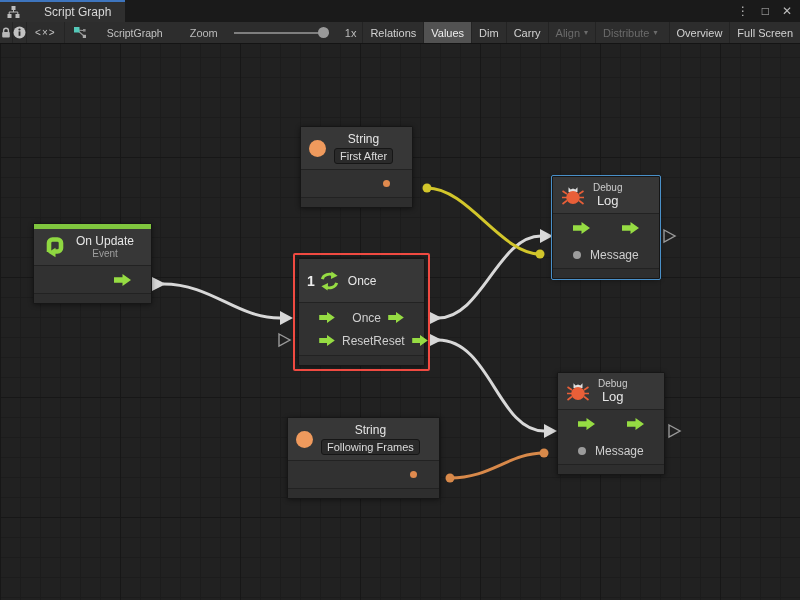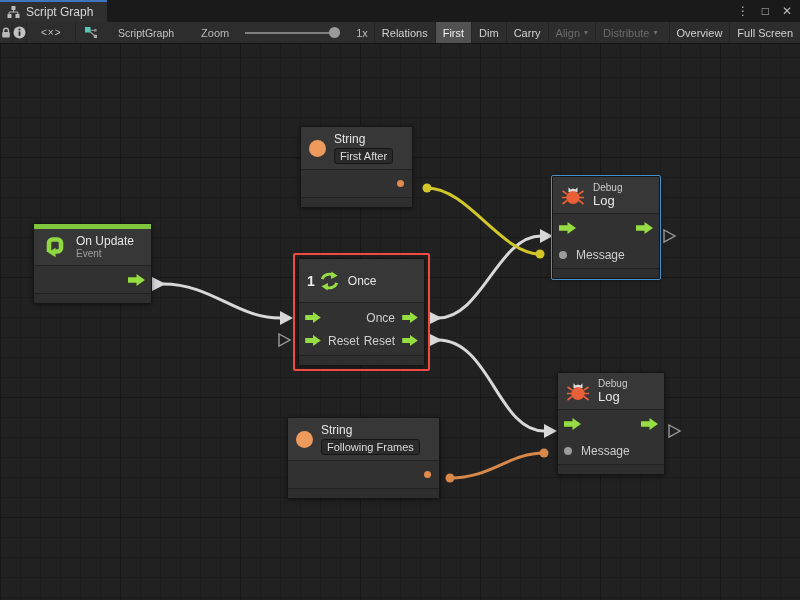--- a/index.html
+++ b/index.html
@@ -2,21 +2,21 @@
 <html><head>
 <meta charset="utf-8">
 <style>
   * { margin:0; padding:0; box-sizing:border-box; }
   html,body { width:800px; height:600px; overflow:hidden; background:#191919;
     font-family:"Liberation Sans", sans-serif; -webkit-font-smoothing:antialiased; }
   .window { width:800px; height:600px; display:flex; flex-direction:column; }
 
   
   .tabbar { height:22px; background:#1a1a1a; display:flex; align-items:stretch; flex:0 0 22px; }
-  .tab { display:flex; align-items:center; gap:6px; padding:0 14px 0 7px;
+  .tab { display:flex; align-items:center; gap:24px; padding:0 14px 0 7px;
     background:#2f2f2f; border-top:2px solid #3e75be; color:#d8d8d8; font-size:12px; cursor:default; }
   .win-controls { margin-left:auto; display:flex; align-items:center; gap:13px; padding-right:8px;
     color:#bdbdbd; font-size:12px; }
   .win-controls span { cursor:default; line-height:1; }
 
   
   .toolbar { height:22px; flex:0 0 22px; background:#2d2d2d; display:flex; align-items:stretch;
     color:#cccccc; font-size:11px; border-bottom:1px solid #141414; white-space:nowrap; }
   .tbtn { display:flex; align-items:center; justify-content:center; border-right:1px solid #242424; }
   .tbtn.icon-btn { width:23px; }
@@ -47,31 +47,31 @@
     background-position:0 113px, 0 0, 0 13px, 0 0;
     overflow:hidden; }
   .wires { position:absolute; left:0; top:0; width:800px; height:556px; z-index:1; }
 
   
   .node { position:absolute; z-index:2; background:#323232; border:1px solid #161616;
     border-radius:2px; box-shadow:0 1px 5px rgba(0,0,0,0.45); }
   .sel-red { position:absolute; inset:-6px; border:2px solid #f04a41; border-radius:2px; pointer-events:none; }
   .sel-blue { position:absolute; inset:-2px; border:1px solid #4a90c8; border-radius:2px; pointer-events:none; }
   .n-header { background:#373737; border-bottom:1px solid #222222; display:flex; align-items:center;
-    gap:8px; padding:5px 8px; }
+    gap:8px; padding:5px 8px;text-align:center; }
   .n-body { background:#313131; border-bottom:1px solid #222222; }
   .n-footer { height:9px; background:#2e2e2e; }
   .n-title { color:#e6e6e6; font-size:12px; line-height:14px; }
   .n-sub { color:#9f9f9f; font-size:10px; line-height:12px; }
   .n-cat { color:#cccccc; font-size:10px; line-height:12px; }
   .event-strip { height:5px; background:#7fc53e; }
   .str-field { margin-top:2px; background:#2a2a2a; border:1px solid #161616; border-radius:3px;
     color:#dcdcdc; font-size:11px; line-height:14px; padding:0 5px; display:inline-block; }
   .circle-icon { width:17px; height:17px; border-radius:50%; background:#ef9a5d; flex:0 0 17px; }
-  .port-row { display:flex; align-items:center; justify-content:space-between; padding:0 6px; }
+  .port-row { display:flex; align-items:center; justify-content:space-between; padding:0 20px; }
   .row27 { height:27px; } .row23 { height:23px; }
   .pgroup { display:flex; align-items:center; gap:7px; }
   .plabel { color:#cfcfcf; font-size:12px; }
   .value-dot { width:7px; height:7px; border-radius:50%; background:#e08a4e; }
   .gray-dot { width:8px; height:8px; border-radius:50%; background:#9c9c9c; }
   .badge-num { color:#eeeeee; font-size:14px; font-weight:bold; }
 </style>
 </head>
 <body>
 
@@ -126,21 +126,21 @@
         <div class="track"></div>
         <div class="handle"></div>
       </div>
       <span class="zoom-value">1x</span>
     </div>
     <div class="view-buttons">
       <div class="vbtn">
         <span>Relations</span>
         </div>
       <div class="vbtn active">
-        <span>First</span>
+        <span>Values</span>
         </div>
       <div class="vbtn">
         <span>Dim</span>
         </div>
       <div class="vbtn">
         <span>Carry</span>
         </div>
       <div class="vbtn disabled">
         <span>Align</span>
         <span class="caret">▾</span>

